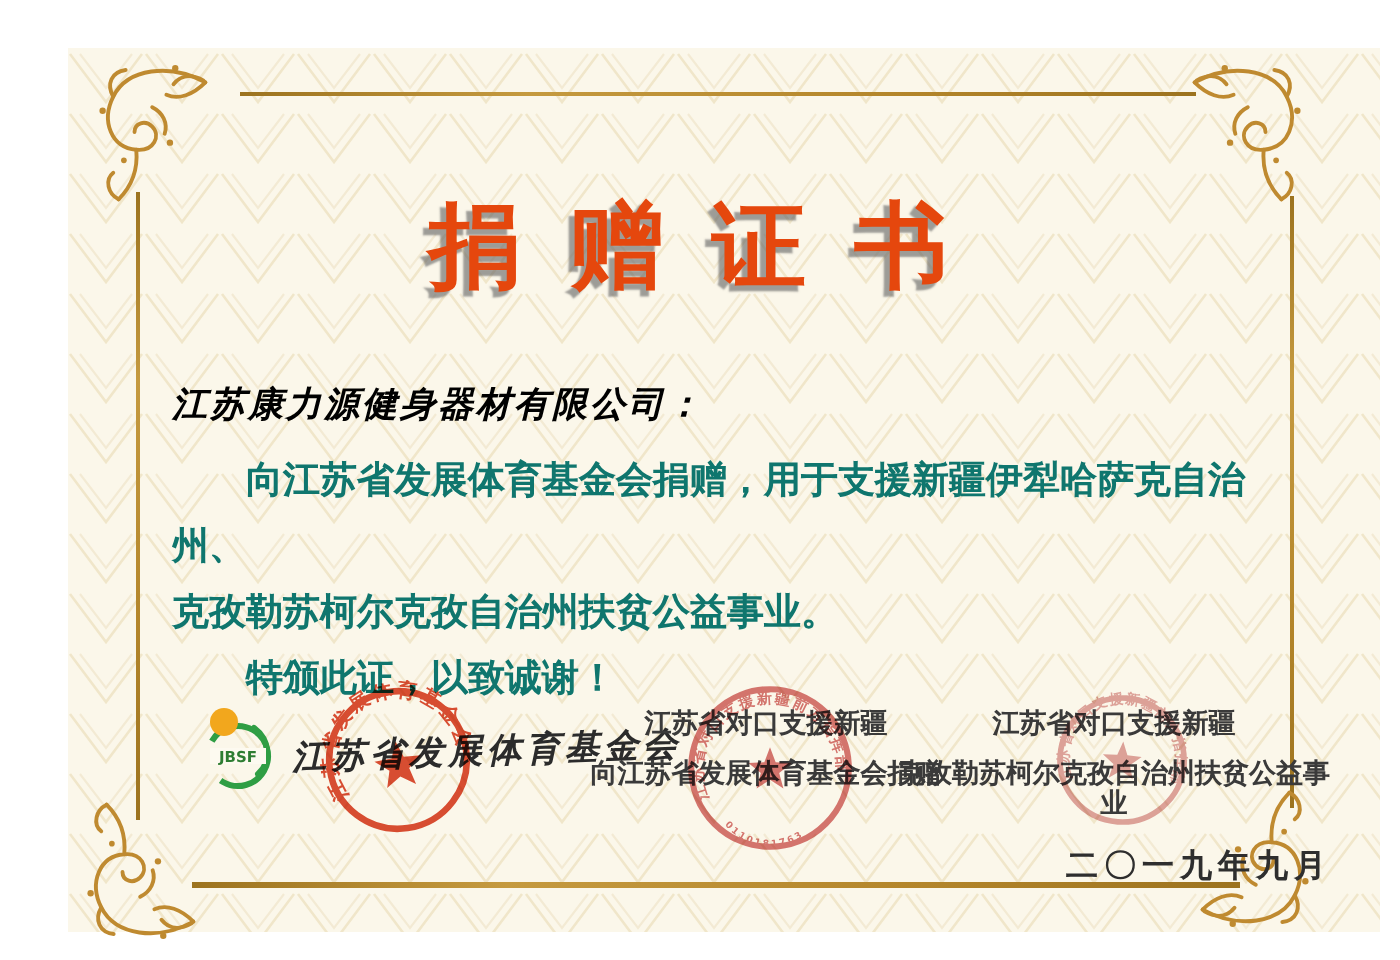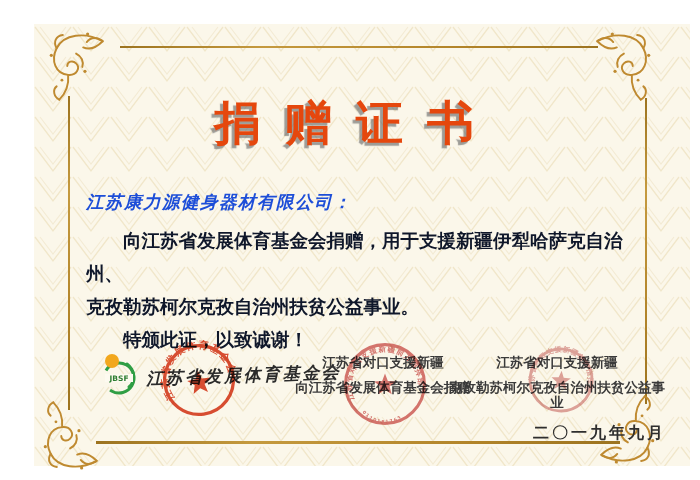--- a/index.html
+++ b/index.html
@@ -22,24 +22,24 @@
   .corner.bl{left:40px;top:398px;transform:scaleY(-1);}
   .corner.br{left:596px;top:392px;transform:scale(-1,-1);}
 
   .title{position:absolute;left:0;top:92px;width:700px;text-align:center;
          font-family:"DejaVu Serif",serif;font-weight:bold;font-size:47px;
          letter-spacing:24px;padding-left:12px;box-sizing:border-box;
          color:var(--title_red,#e5470d);
          text-shadow:-3px 3px 1px rgba(95,95,95,.6);}
 
   .recipient{position:absolute;left:86px;top:190px;font-family:"DejaVu Serif",serif;
-             font-style:italic;font-size:17.5px;letter-spacing:1.5px;color:#1d4ed8;font-weight:600;}
+             font-style:italic;font-size:17.5px;letter-spacing:1.5px;color:#000000;font-weight:600;}
   .body-text{position:absolute;left:86px;top:224px;width:545px;
              font-family:"DejaVu Serif",serif;font-weight:bold;font-size:18.5px;
-             line-height:33px;color:#0f172a;}
+             line-height:33px;color:#0f766e;}
   .indent{text-indent:2em;}
 
   .logo{position:absolute;left:96px;top:352px;width:46px;height:46px;z-index:2;}
   .signature{position:absolute;left:146px;top:364px;z-index:2;
              font-family:"DejaVu Serif",serif;font-style:italic;font-weight:600;
              font-size:17px;letter-spacing:2.5px;color:#2b2b2b;transform:rotate(-2deg);}
 
   .sig-block{position:absolute;text-align:center;z-index:2;color:#3a3a3a;
              font-family:Liberation Mono, monospace;font-weight:600;font-size:13.5px;line-height:15px;}
   .sig-mid{left:288px;top:356px;width:190px;}

